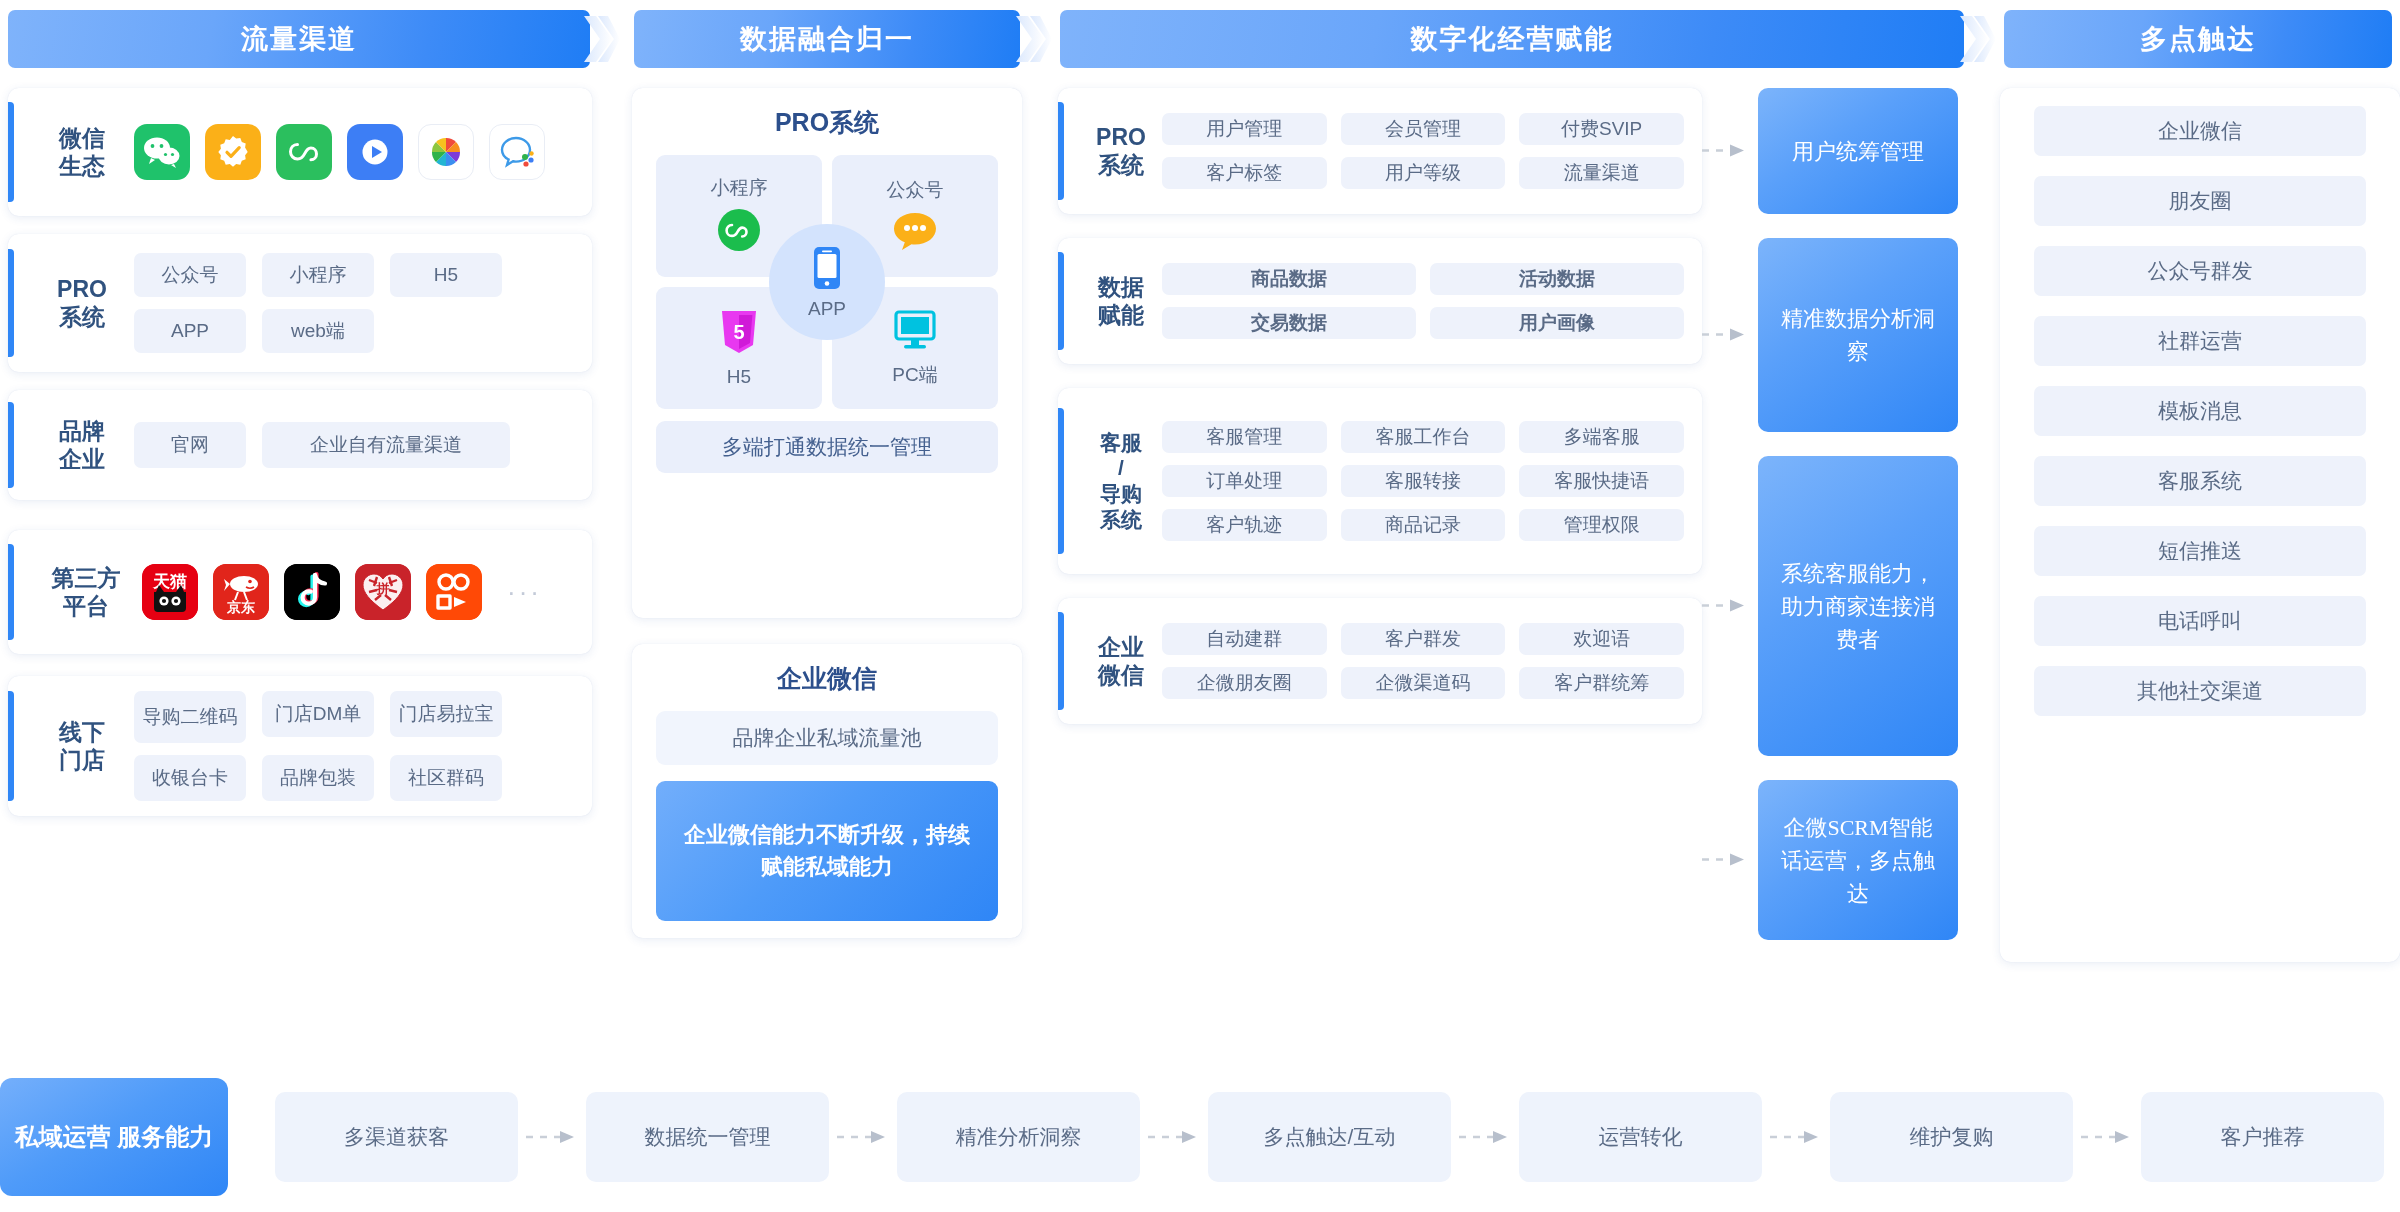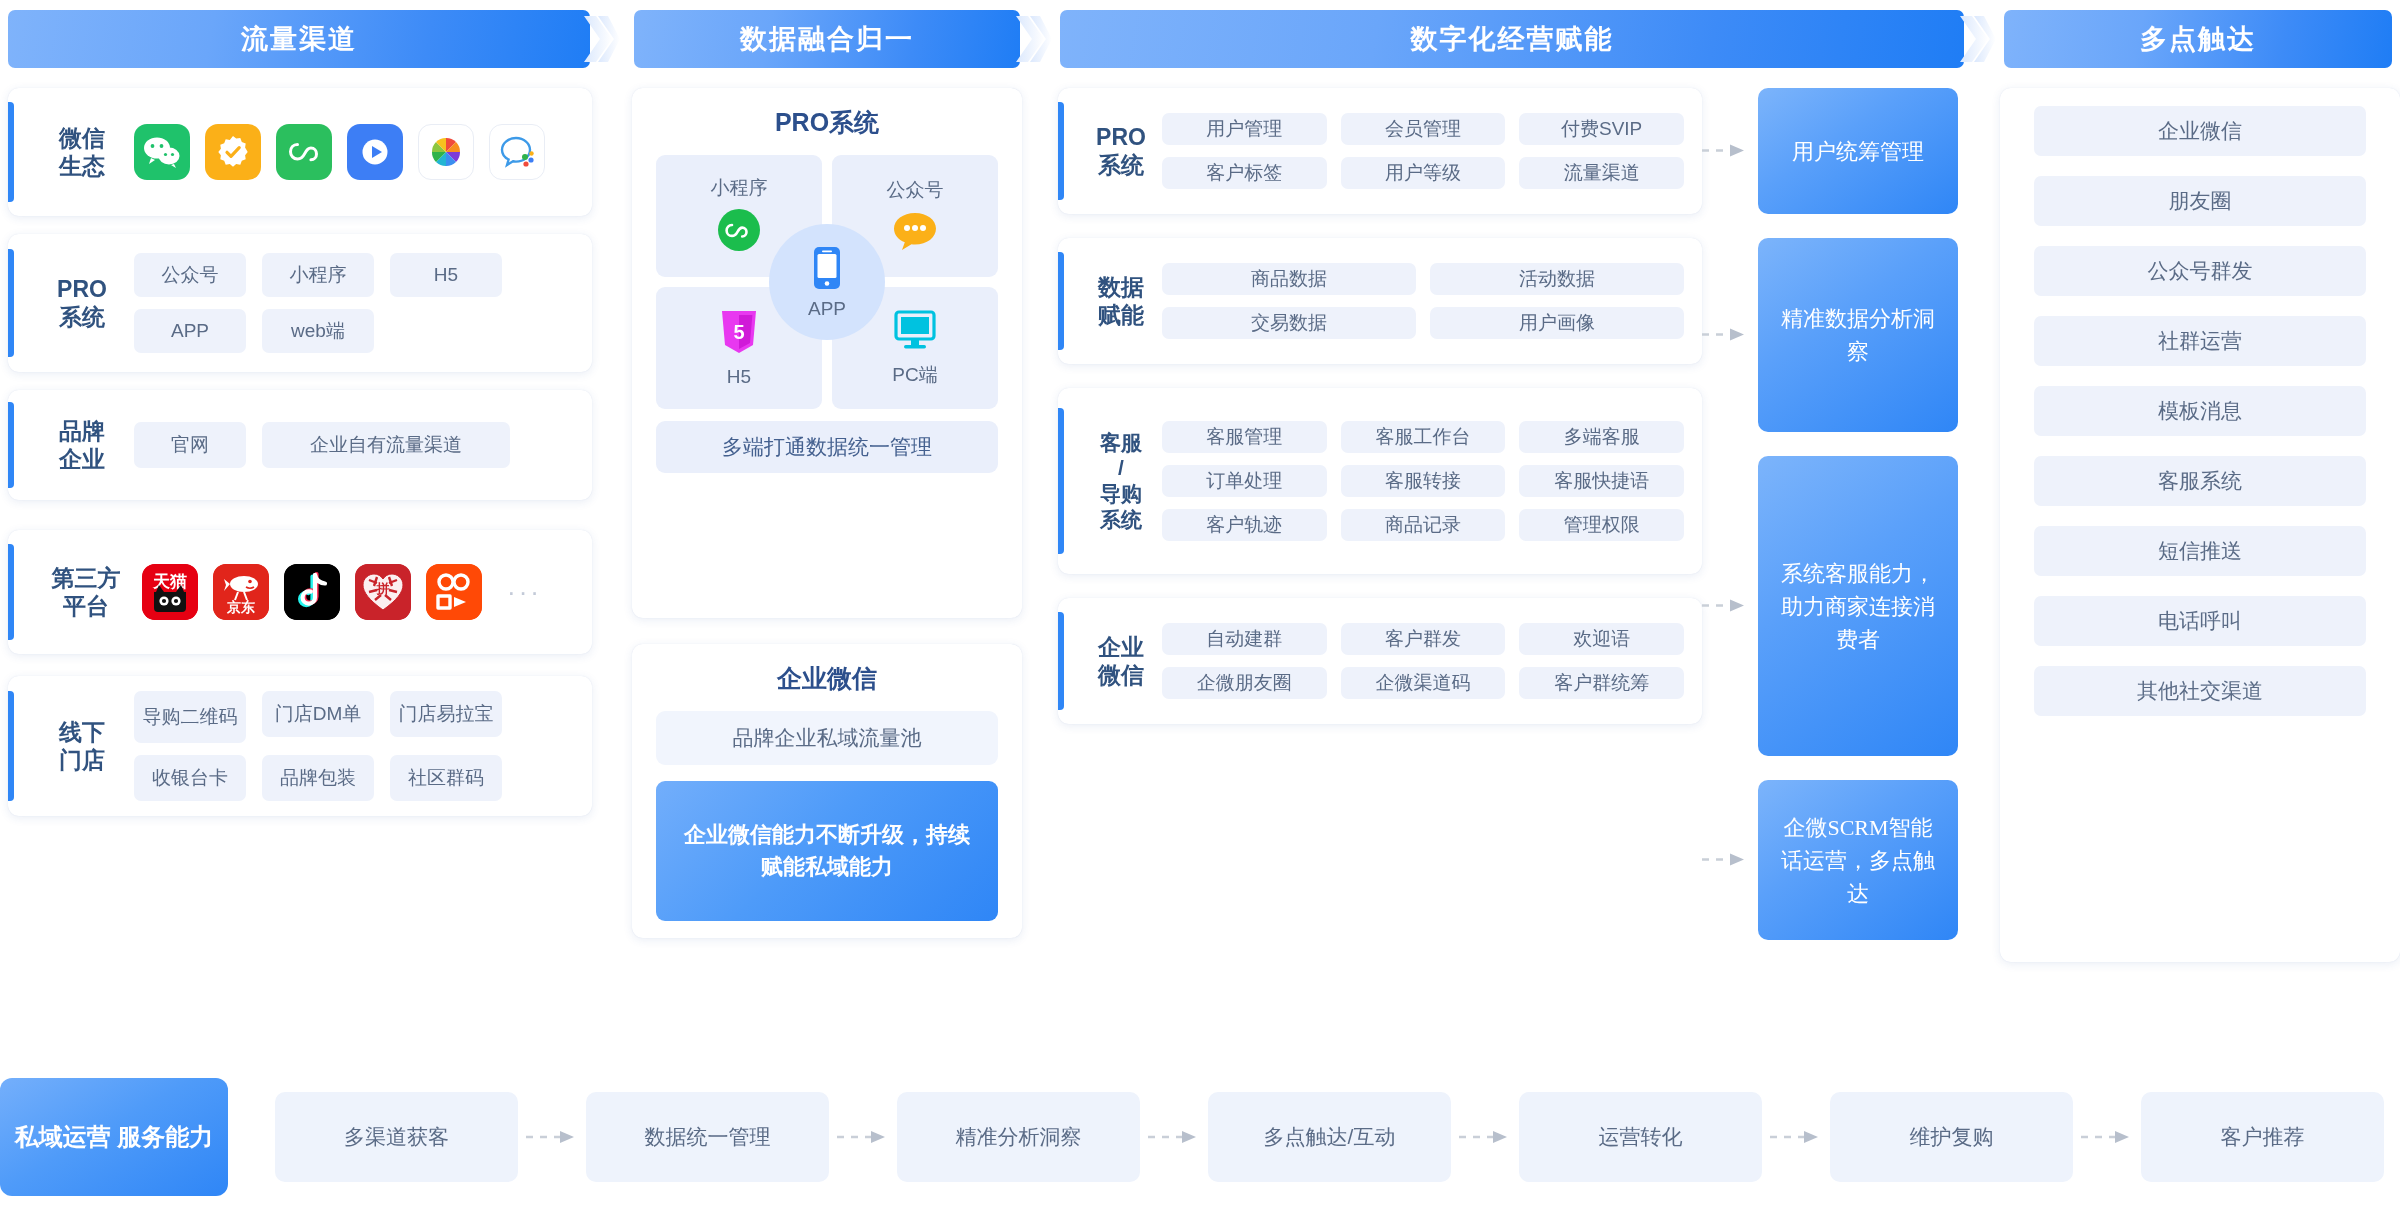--- a/index.html
+++ b/index.html
@@ -100,21 +100,21 @@
     border-radius: 9px; color:#fff; font-size: 22px; line-height:1.45;
     padding: 38px 24px; text-align:center;font-weight:bold;
   }
 
   
   .c3 { left: 1058px; width: 644px; }
   .c3 .card { display:flex; align-items:center; }
   .c3 .lbl { width: 82px; margin-left: 22px; }
   .c3 .grid { display:grid; gap: 12px 14px; padding-right: 18px; flex: 1; }
   .c3 .grid.g3 { grid-template-columns: repeat(3, 1fr); }
-  .c3 .grid.g2 { grid-template-columns: repeat(2, 1fr); }
+  .c3 .grid.g2 { grid-template-columns: repeat(2, 1fr); font-weight: bold; }
   .c3 .chip { height: 32px; }
 
   
   .c4 { left: 1758px; width: 200px; }
   .bblock {
     position: relative;
     background: linear-gradient(145deg,#7cb4fb 0%, #5aa0fa 40%, #2f86f6 100%);
     border-radius: 10px; color:#fff; font-size: 22px; line-height:1.5;
     display:flex; align-items:center; justify-content:center; text-align:center;
     padding: 12px 18px;

